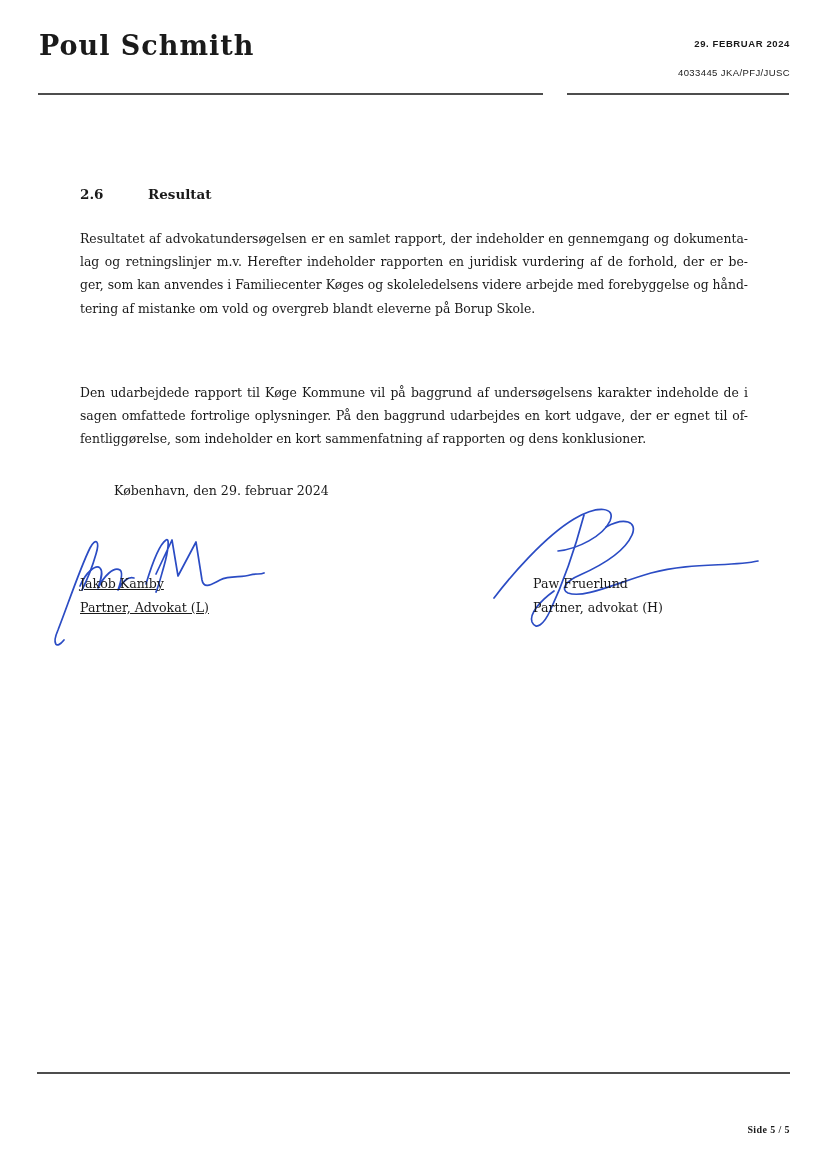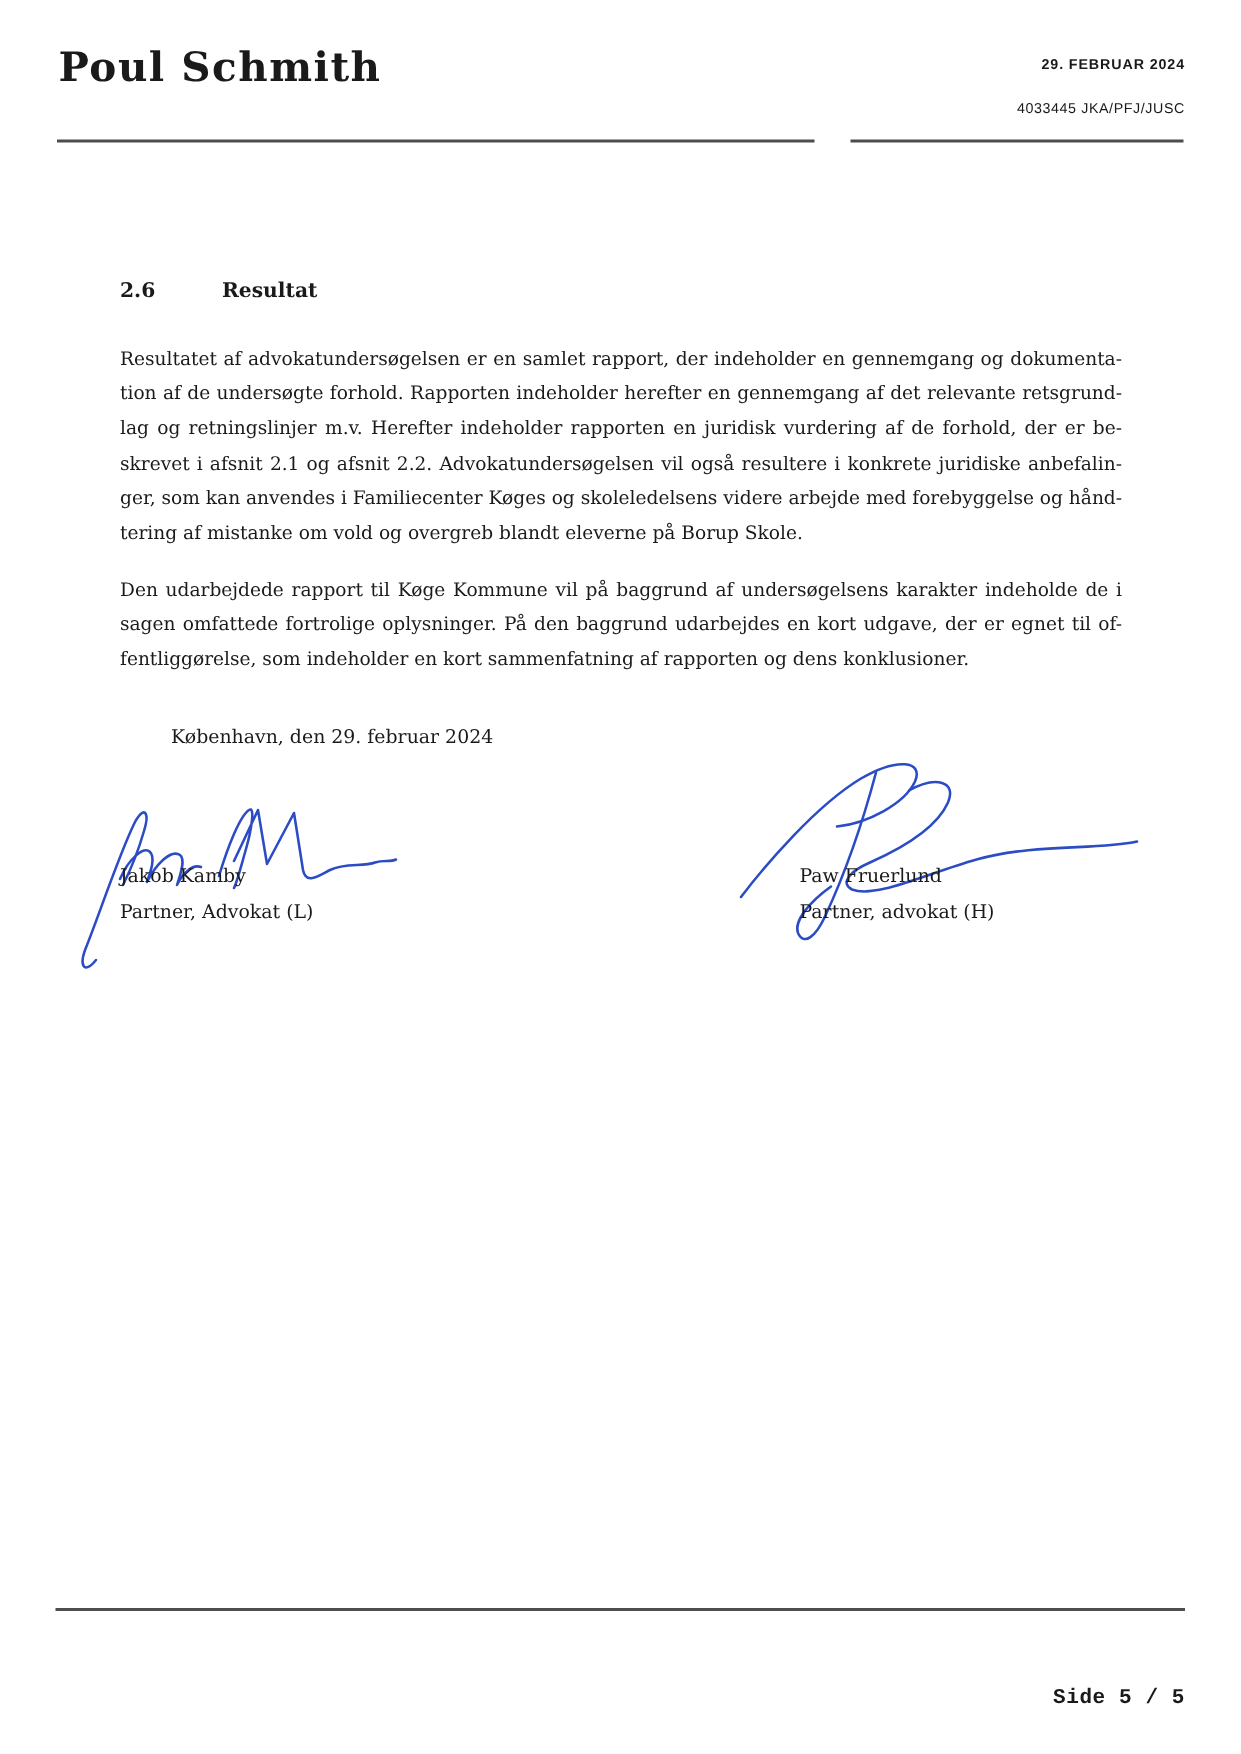--- a/index.html
+++ b/index.html
@@ -96,28 +96,28 @@
   .sig-svg-left  { left: 50px;  top: 528px; }
   .sig-svg-right { left: 486px; top: 503px; }
 
   .sig-block {
     position: absolute;
     top: 572px;
     font-size: 12.6px;
     line-height: 23.5px;
     white-space: nowrap;
   }
-  .sig-block-left  { left: 80px; }
+  .sig-block-left  { left: 80px; text-decoration: underline; }
   .sig-block-right { left: 533px; }
 
   .footer-page {
     position: absolute;
     right: 37px; top: 1124px;
-    font-family: Liberation Mono, monospace;
-    font-size: 14px;
+    font-family: Liberation Serif, serif;
+    font-size: 10px;
     font-weight: 700;
     letter-spacing: 0.4px;
     color: var(--text);
     white-space: nowrap;
   }
 </style>
 </head>
 <body>
 
 <div class="page">
@@ -129,23 +129,21 @@
 
   <div class="rule rule-left"></div>
   <div class="rule rule-right"></div>
 
   <div class="section-heading">
     <span class="num">2.6</span><span>Resultat</span>
   </div>
 
   <div class="para para-1">
     <div class="jline">Resultatet af advokatundersøgelsen er en samlet rapport, der indeholder en gennemgang og dokumenta-</div>
-    <div class="jline">tion af de undersøgte forhold. Rapporten indeholder herefter en gennemgang af det relevante retsgrund-</div>
     <div class="jline">lag og retningslinjer m.v. Herefter indeholder rapporten en juridisk vurdering af de forhold, der er be-</div>
-    <div class="jline">skrevet i afsnit 2.1 og afsnit 2.2. Advokatundersøgelsen vil også resultere i konkrete juridiske anbefalin-</div>
     <div class="jline">ger, som kan anvendes i Familiecenter Køges og skoleledelsens videre arbejde med forebyggelse og hånd-</div>
     <div class="jline jlast">tering af mistanke om vold og overgreb blandt eleverne på Borup Skole.</div>
   </div>
 
   <div class="para para-2">
     <div class="jline">Den udarbejdede rapport til Køge Kommune vil på baggrund af undersøgelsens karakter indeholde de i</div>
     <div class="jline">sagen omfattede fortrolige oplysninger. På den baggrund udarbejdes en kort udgave, der er egnet til of-</div>
     <div class="jline jlast">fentliggørelse, som indeholder en kort sammenfatning af rapporten og dens konklusioner.</div>
   </div>
 

